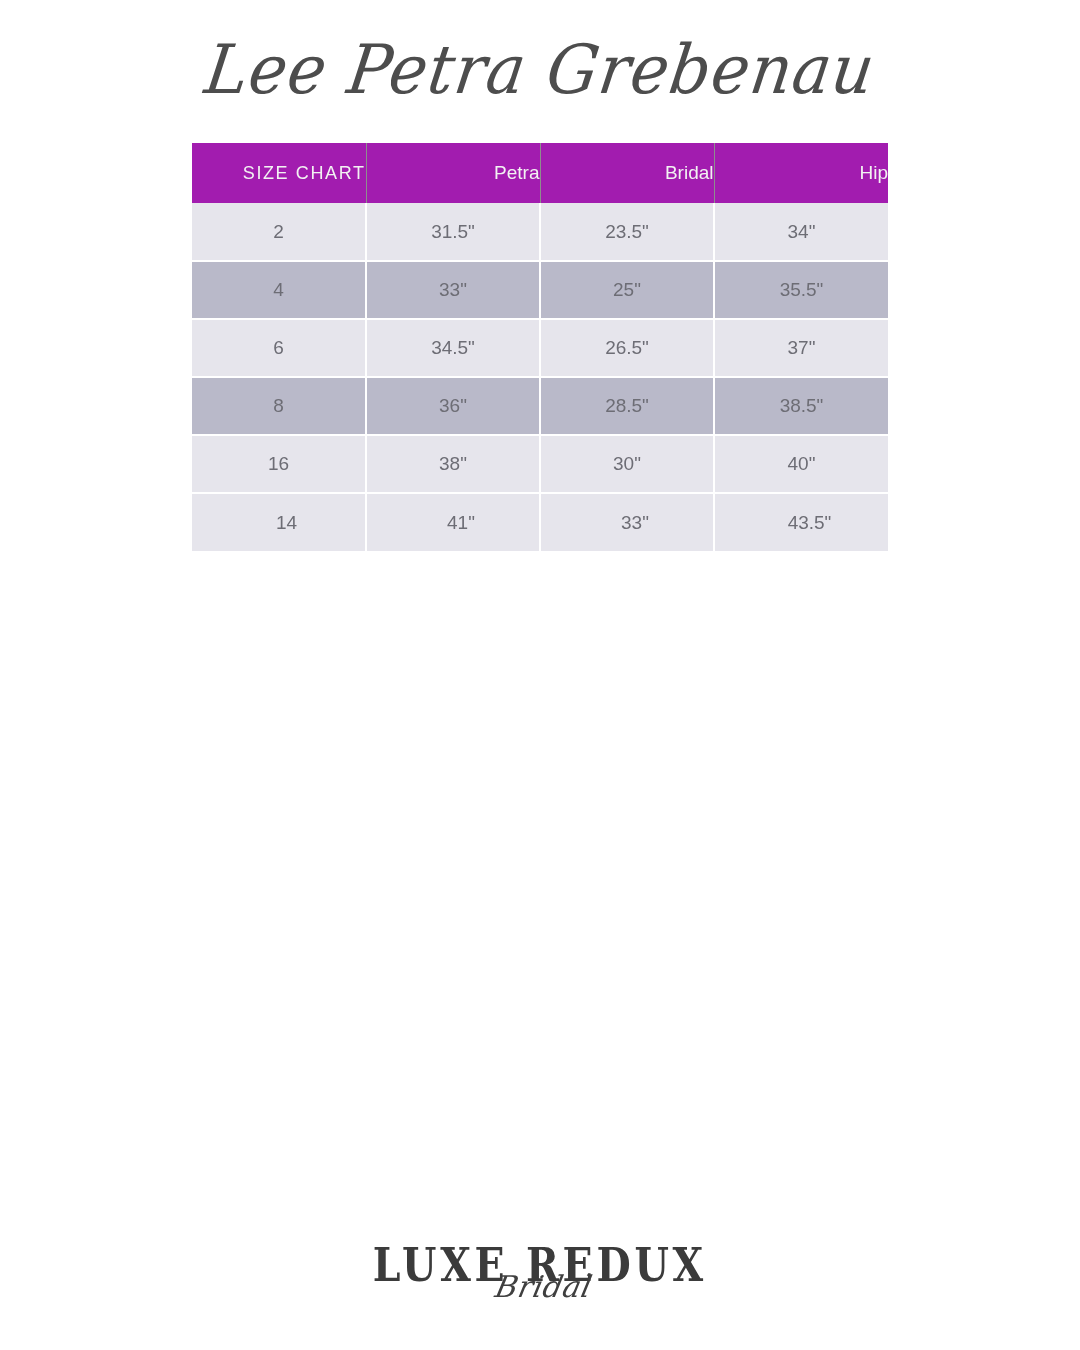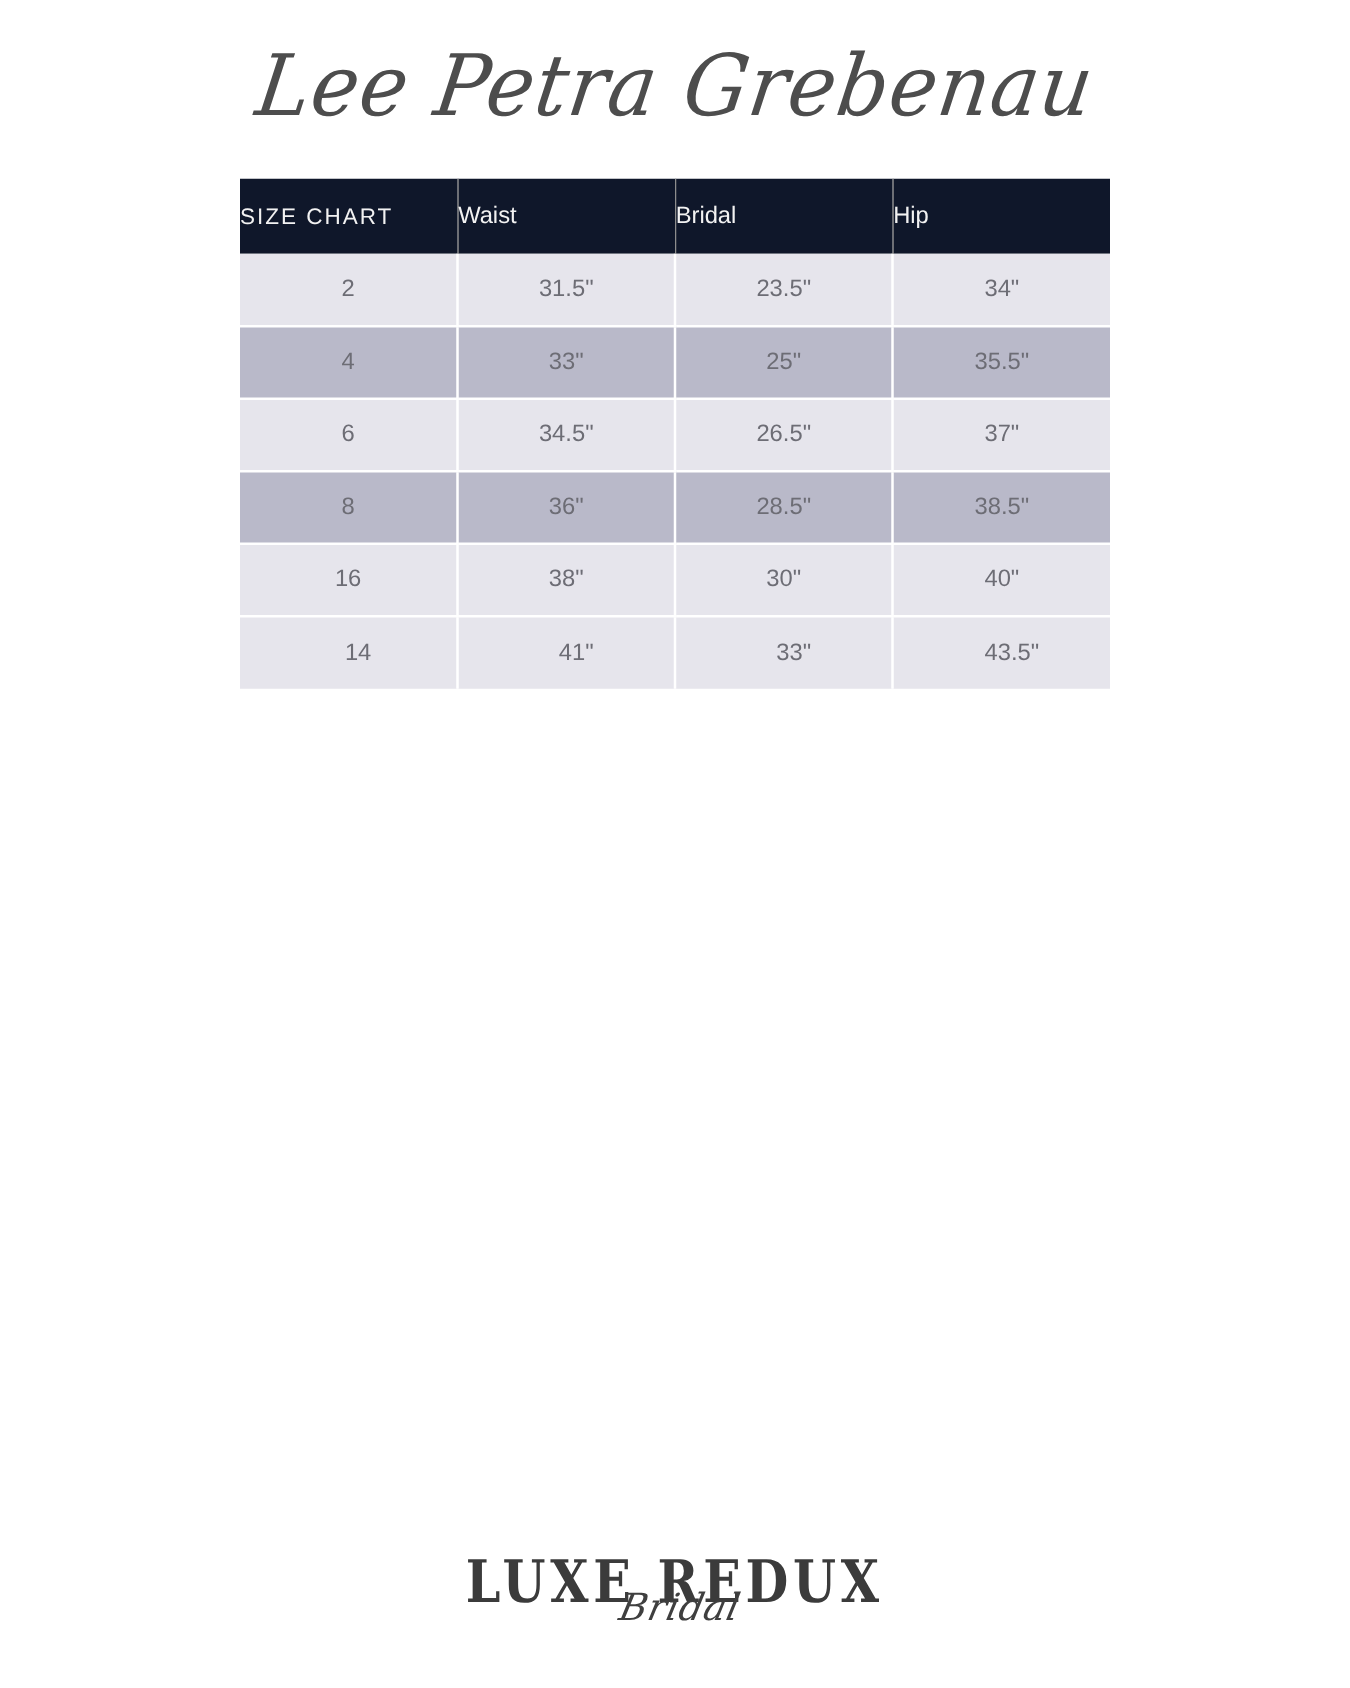--- a/index.html
+++ b/index.html
@@ -52,27 +52,27 @@
     top: 143px;
     width: 696px;
     border-collapse: collapse;
     table-layout: fixed;
   }
   .size-table col {
     width: 25%;
   }
 
   .size-table thead th {
-    background: #0f172a;
+    background: #a21caf;
     color: #f2f2f2;
     font-weight: 400;
     font-size: 19px;
     height: 60px;
     padding: 0;
-    text-align: left;
+    text-align: right;
     vertical-align: middle;
     border-right: 1px solid #8d8d8d;
     box-sizing: border-box;
   }
   .size-table thead th:last-child {
     border-right: none;
   }
   .size-table thead th.col-size {
     font-size: 18px;
     letter-spacing: 1.6px;
@@ -157,21 +157,21 @@
   <table class="size-table">
     <colgroup>
       <col>
         <col>
         <col>
         <col>
     </colgroup>
     <thead>
       <tr>
         <th class="col-size">SIZE CHART</th>
-        <th>Waist</th>
+        <th>Petra</th>
         <th>Bridal</th>
         <th>Hip</th>
       </tr>
     </thead>
     <tbody>
       <tr class="row-light">
         <td>2</td>
         <td>31.5"</td>
         <td>23.5"</td>
         <td>34"</td>

